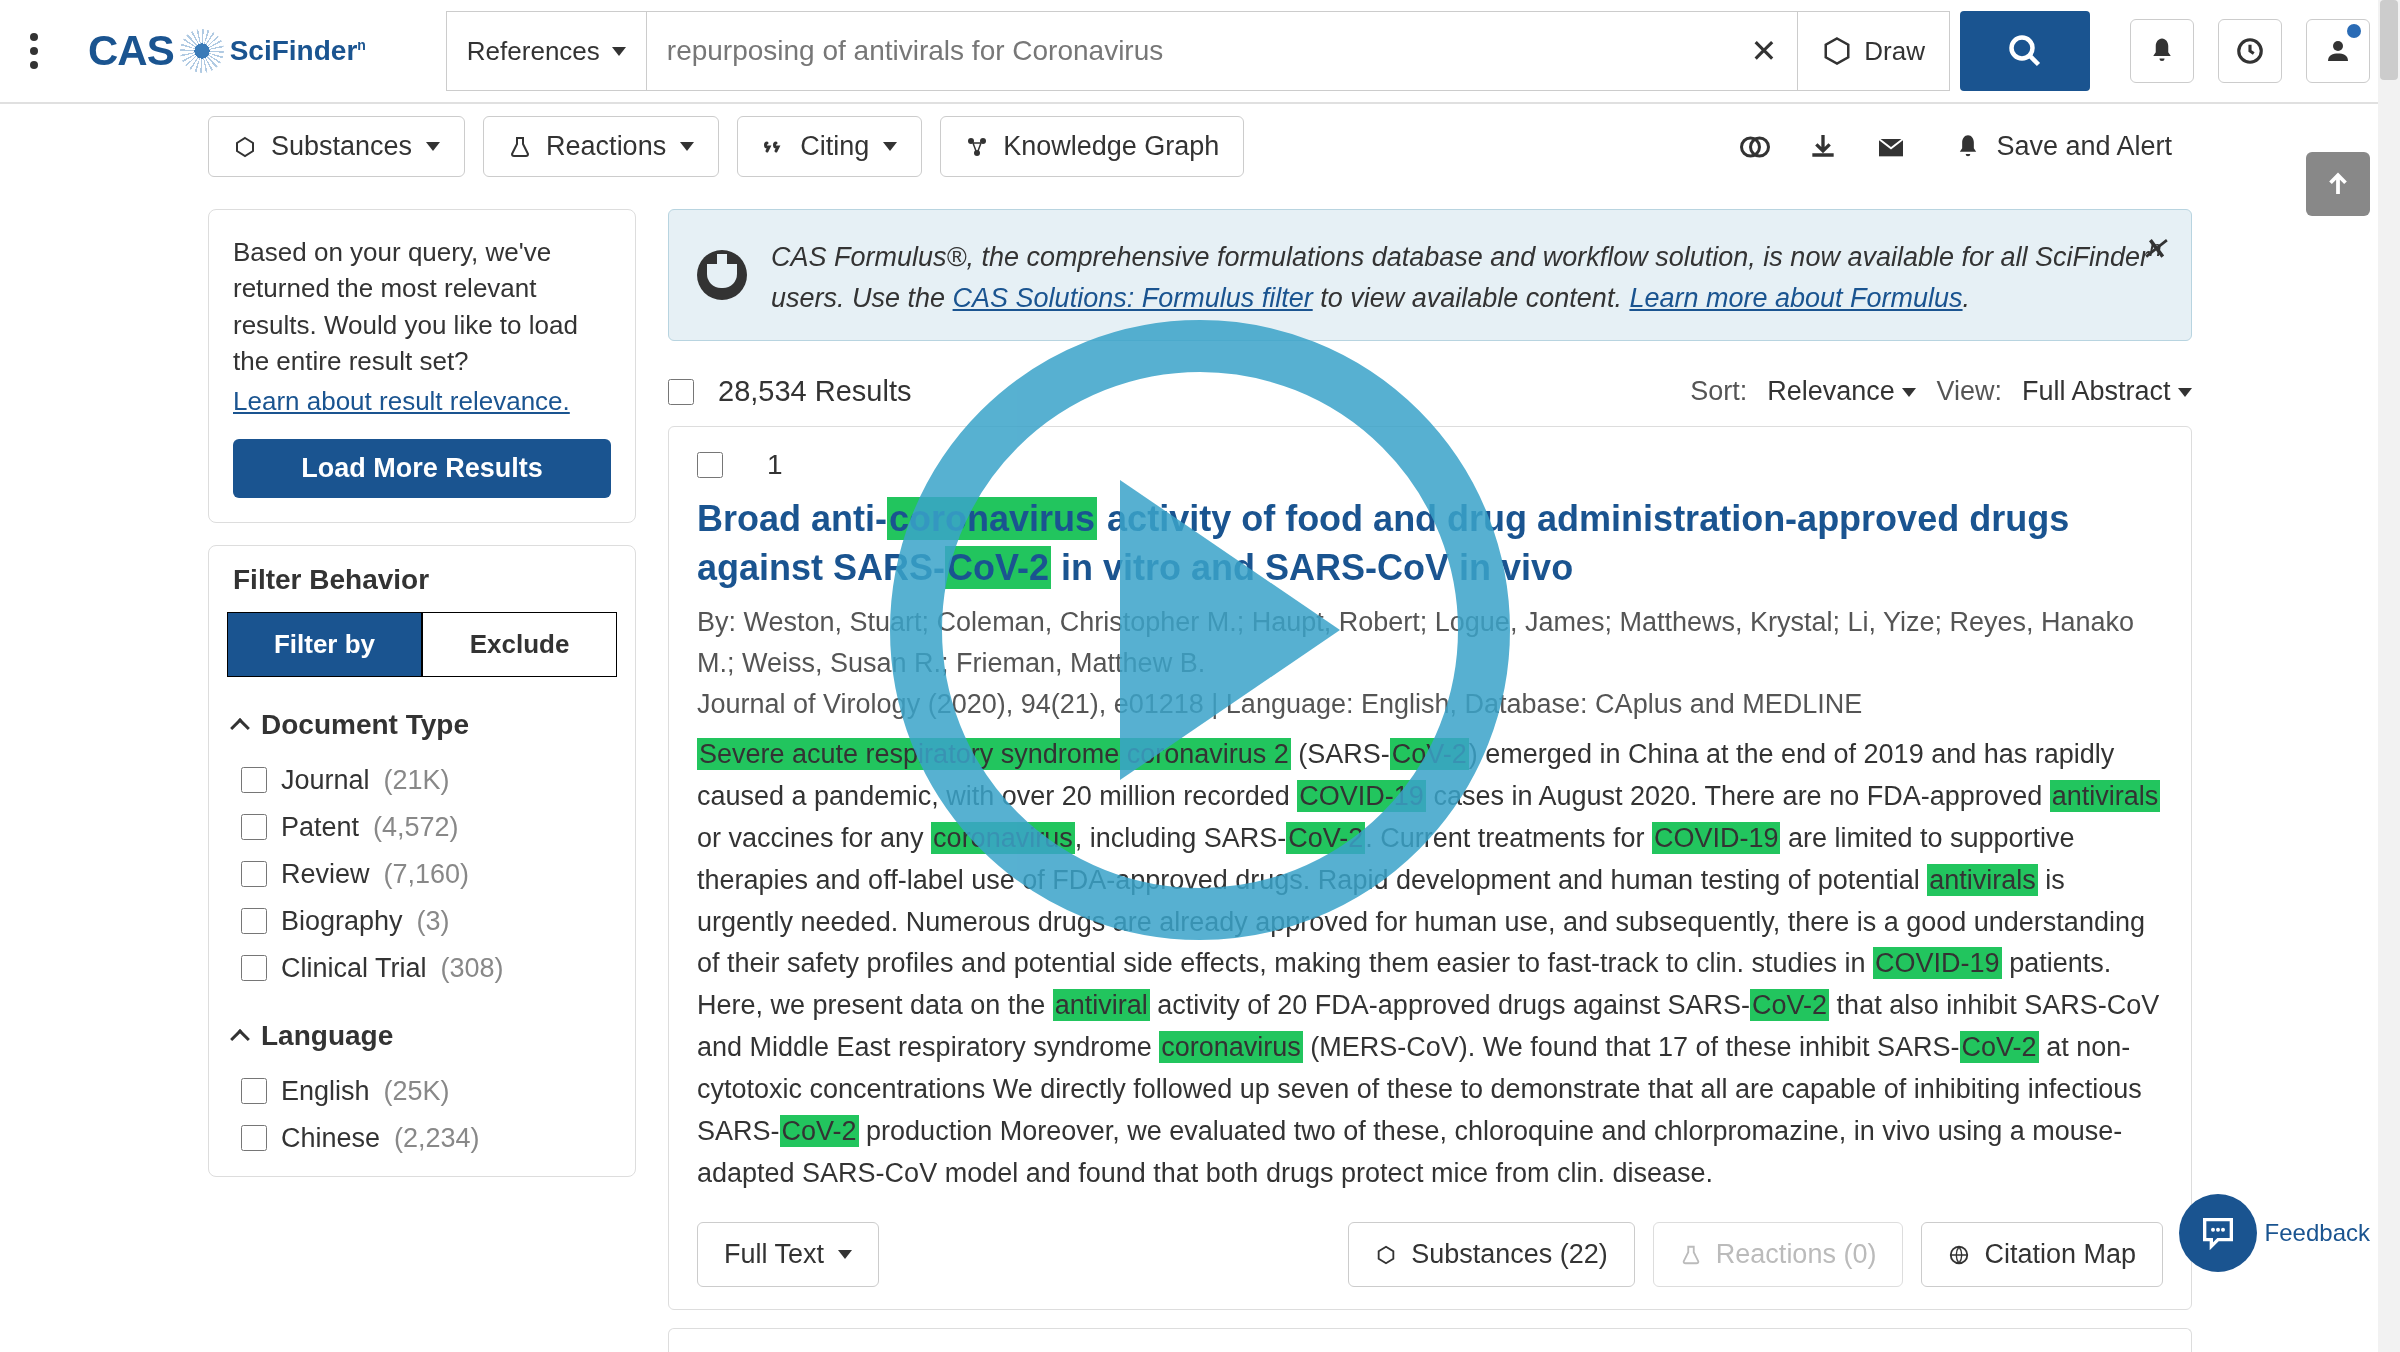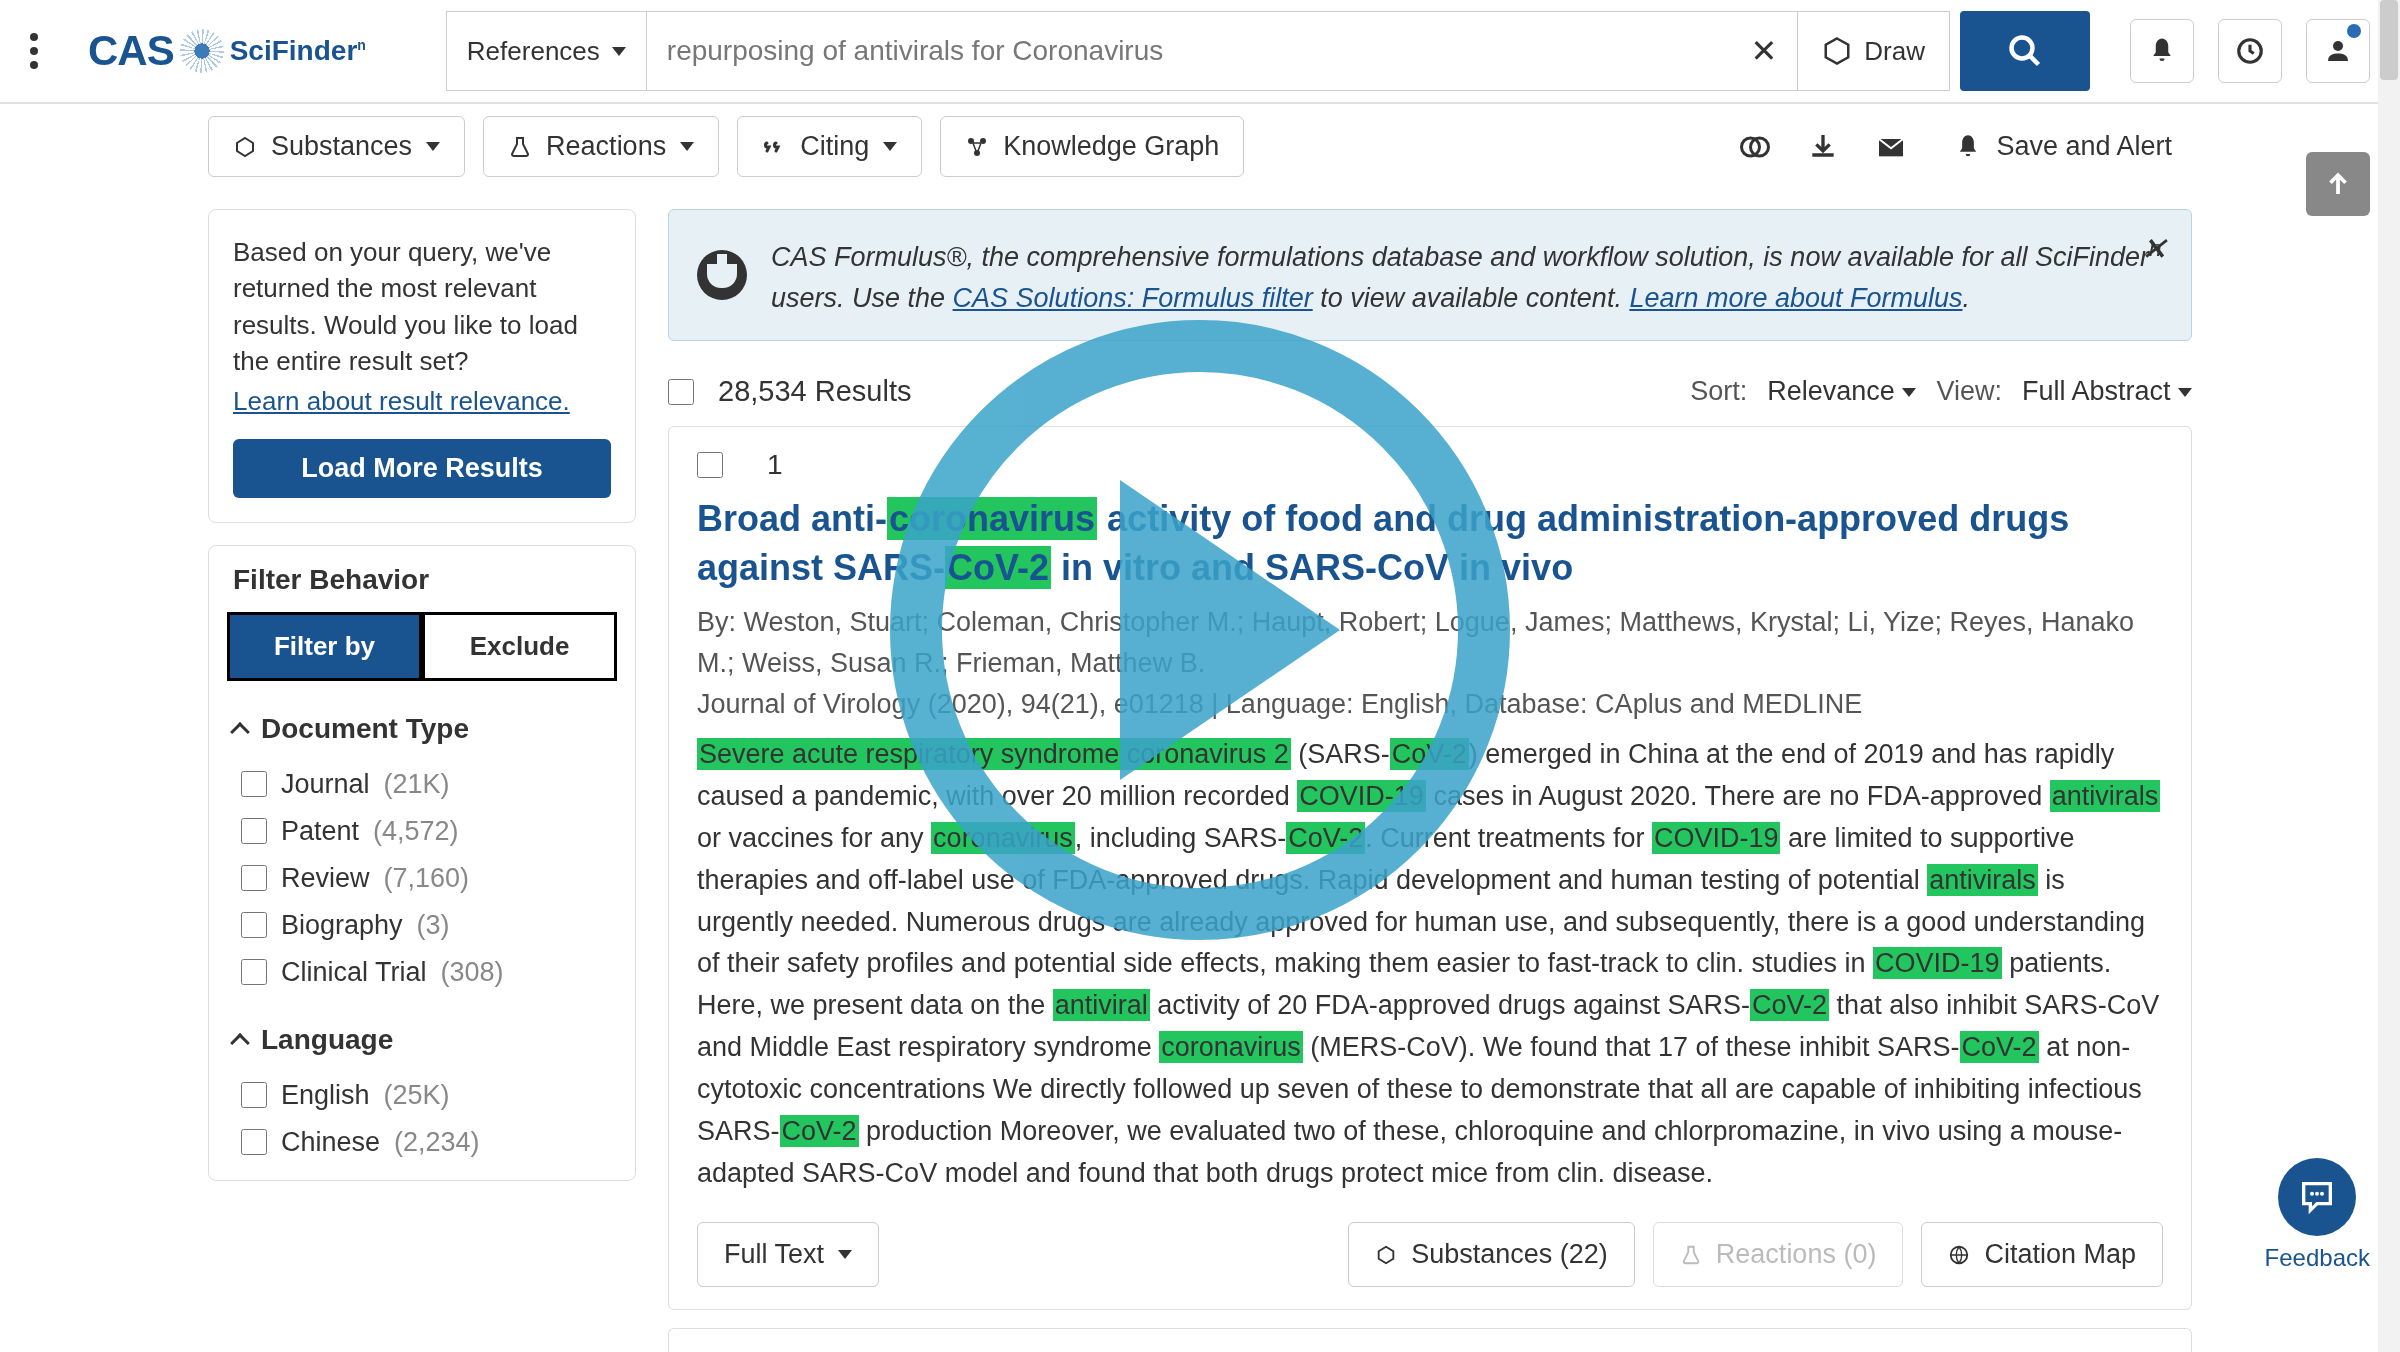--- a/index.html
+++ b/index.html
@@ -41,21 +41,21 @@
 
 
 .sidebar { width: 428px; flex-shrink: 0; }
 .panel { border: 1px solid #ddd; border-radius: 8px; padding: 24px; margin-bottom: 22px; background: #fff; }
 .panel-text { font-size: 26px; line-height: 1.4; color: #333; }
 .rel-link { color: #1a5490; text-decoration: underline; cursor: pointer; display: block; margin-top: 6px; }
 .load-more { background: #1a5490; color: #fff; width: 100%; padding: 14px; border: none; border-radius: 6px; font-size: 27px; font-weight: 700; margin-top: 22px; cursor: pointer; }
 
 .filter-behavior-title { font-size: 28px; font-weight: 700; padding: 18px 24px 10px; }
 .filter-toggle { display: flex; margin: 6px 18px 18px; }
-.filter-toggle button { flex: 1; padding: 16px; border: 3px solid #000000; font-size: 26px; cursor: pointer; font-weight: 700; }
+.filter-toggle button { flex: 1; padding: 16px; border: 1px solid #000000; font-size: 26px; cursor: pointer; font-weight: 700; }
 .filter-toggle .active { background: #1a5490; color: #fff; }
 .filter-toggle .inactive { background: #fff; color: #333; }
 
 .filter-section { padding: 14px 24px; }
 .filter-header { display: flex; align-items: center; gap: 14px; font-weight: 700; font-size: 28px; margin-bottom: 16px; cursor: pointer; }
 .filter-item { display: flex; align-items: center; gap: 14px; padding: 8px 0 8px 8px; font-size: 27px; }
 .filter-item input { width: 26px; height: 26px; cursor: pointer; }
 .filter-count { color: #888; }
 .view-all { color: #1a5490; padding: 10px 0 10px 48px; cursor: pointer; font-size: 26px; }
 
@@ -89,21 +89,21 @@
 .ra-btn { border: 1px solid #ccc; border-radius: 6px; padding: 16px 26px; display: flex; align-items: center; gap: 14px; cursor: pointer; font-size: 27px; }
 .ra-btn.disabled { color: #bbb; border-color: #ddd; cursor: default; }
 .ra-spacer { flex: 1; }
 
 
 .play-overlay { position: absolute; top: 320px; left: 50%; transform: translateX(-50%); width: 620px; height: 620px; border: 52px solid #3aa3c9; border-radius: 50%; display: flex; align-items: center; justify-content: center; opacity: 0.85; cursor: pointer; z-index: 100; }
 .play-triangle { width: 0; height: 0; border-left: 220px solid #3aa3c9; border-top: 150px solid transparent; border-bottom: 150px solid transparent; margin-left: 60px; }
 
 
 .scroll-top { position: absolute; right: 30px; top: 152px; width: 64px; height: 64px; background: #888; color: #fff; border-radius: 6px; display: flex; align-items: center; justify-content: center; cursor: pointer; }
-.feedback { position: absolute; right: 30px; bottom: 80px; display: flex; flex-direction: column; align-items: center; gap: 8px; cursor: pointer; }
+.feedback { position: absolute; right: 30px; bottom: 80px; display: flex; flex-direction: row; align-items: center; gap: 8px; cursor: pointer; }
 .feedback-bubble { width: 78px; height: 78px; background: #1a5490; border-radius: 50%; display: flex; align-items: center; justify-content: center; }
 .feedback-label { font-size: 24px; color: #1a5490; }
 .scrollbar { position: absolute; right: 0; top: 0; width: 22px; height: 100%; background: #f2f2f2; }
 .scroll-thumb { position: absolute; top: 0; right: 2px; width: 18px; height: 80px; background: #ccc; border-radius: 4px; }
 .scroll-arrow-up { position: absolute; top: 4px; left: 5px; font-size: 14px; color: #666; }
 
 .caret { display: inline-block; width: 0; height: 0; border-left: 7px solid transparent; border-right: 7px solid transparent; border-top: 9px solid #333; vertical-align: middle; }
 .chev { display: inline-block; width: 14px; height: 14px; border-right: 3px solid #333; border-bottom: 3px solid #333; transform: rotate(45deg); margin-top: -6px; }
 .chev-up { transform: rotate(-135deg); margin-top: 6px; }
 

